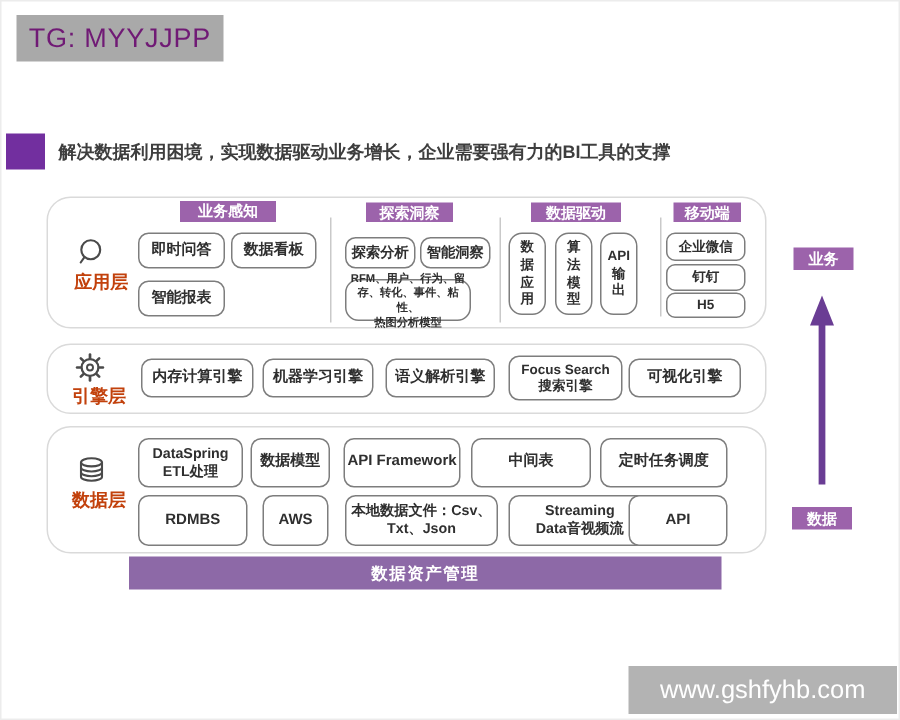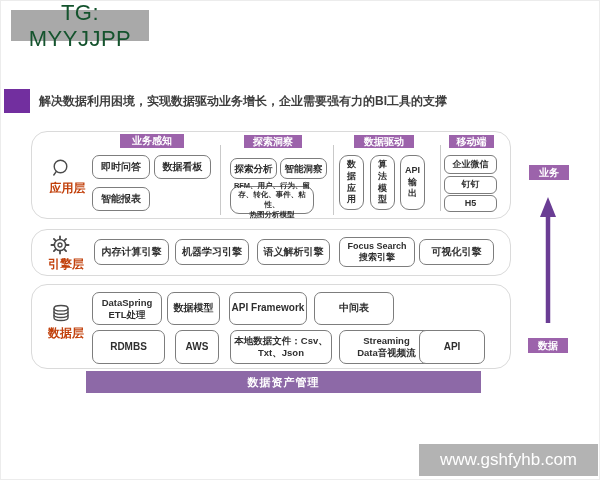--- a/index.html
+++ b/index.html
@@ -1,21 +1,21 @@
 <!DOCTYPE html>
 <html><head>
 <meta charset="utf-8">
 <style>
   html,body{margin:0;padding:0;background:#fff;}
   .page{position:relative;width:600px;height:480px;background:#fff;border:1px solid #ececec;
         box-sizing:border-box;overflow:hidden;
         font-family:"Liberation Sans","DejaVu Sans",sans-serif;color:#3c3c3c;}
   .abs{position:absolute;box-sizing:border-box;}
   .flexc{display:flex;align-items:center;justify-content:center;text-align:center;}
-  .gray-badge{background:#a9a9a9;color:#14532d;font-size:22px;letter-spacing:.5px;text-align:center;}
+  .gray-badge{background:#a9a9a9;color:#701a75;font-size:18px;letter-spacing:.5px;text-align:center;}
   .title-square{background:#722f9f;}
   .title-text{font-size:12px;font-weight:bold;color:#3e3e3e;white-space:nowrap;}
   .container{background:#fff;border:1.5px solid #dadada;border-radius:16px;}
   .layer-label{font-size:12px;font-weight:bold;color:#c2410c;text-align:center;}
   .hdr{background:#9c63ab;color:#fff;font-size:10px;font-weight:bold;}
   .chip{background:#fff;border:1.4px solid #7d7d7d;border-radius:7px;font-weight:bold;
         color:#2f2f2f;font-size:10px;white-space:pre-line;line-height:1.25;}
   .chip-sm{font-size:9.5px;}
   .chip-note{font-size:7.5px;border-radius:9px;line-height:1.3;}
   .chip-v{font-size:9px;line-height:1.3;border-radius:9px;}
@@ -124,20 +124,21 @@
         <path d="M3 11.8 A7 2.7 0 0 0 17 11.8"></path>
       </svg>
     </div>
     <div class="abs layer-label flexc" style="left:10px;top:41px;width:48px;height:14px;">数据层</div>
 
     <div class="abs chip chip-2l flexc" style="left:60px;top:7px;width:70px;height:33px;">DataSpring
 ETL处理</div>
     <div class="abs chip flexc" style="left:135px;top:7px;width:53px;height:33px;">数据模型</div>
     <div class="abs chip flexc" style="left:197px;top:7px;width:78px;height:33px;">API Framework</div>
     <div class="abs chip flexc" style="left:282px;top:7px;width:80px;height:33px;">中间表</div>
+    <div class="abs chip flexc" style="left:368px;top:7px;width:85px;height:33px;">定时任务调度</div>
 
     <div class="abs chip flexc" style="left:60px;top:45px;width:73px;height:34px;">RDMBS</div>
     <div class="abs chip flexc" style="left:143px;top:45px;width:44px;height:34px;">AWS</div>
     <div class="abs chip chip-2l flexc" style="left:198px;top:45px;width:102px;height:34px;">本地数据文件：Csv、
 Txt、Json</div>
     <div class="abs chip chip-2l flexc" style="left:307px;top:45px;width:95px;height:34px;">Streaming
 Data音视频流</div>
     <div class="abs chip flexc" style="left:387px;top:45px;width:66px;height:34px;">API</div>
   </div>
 

